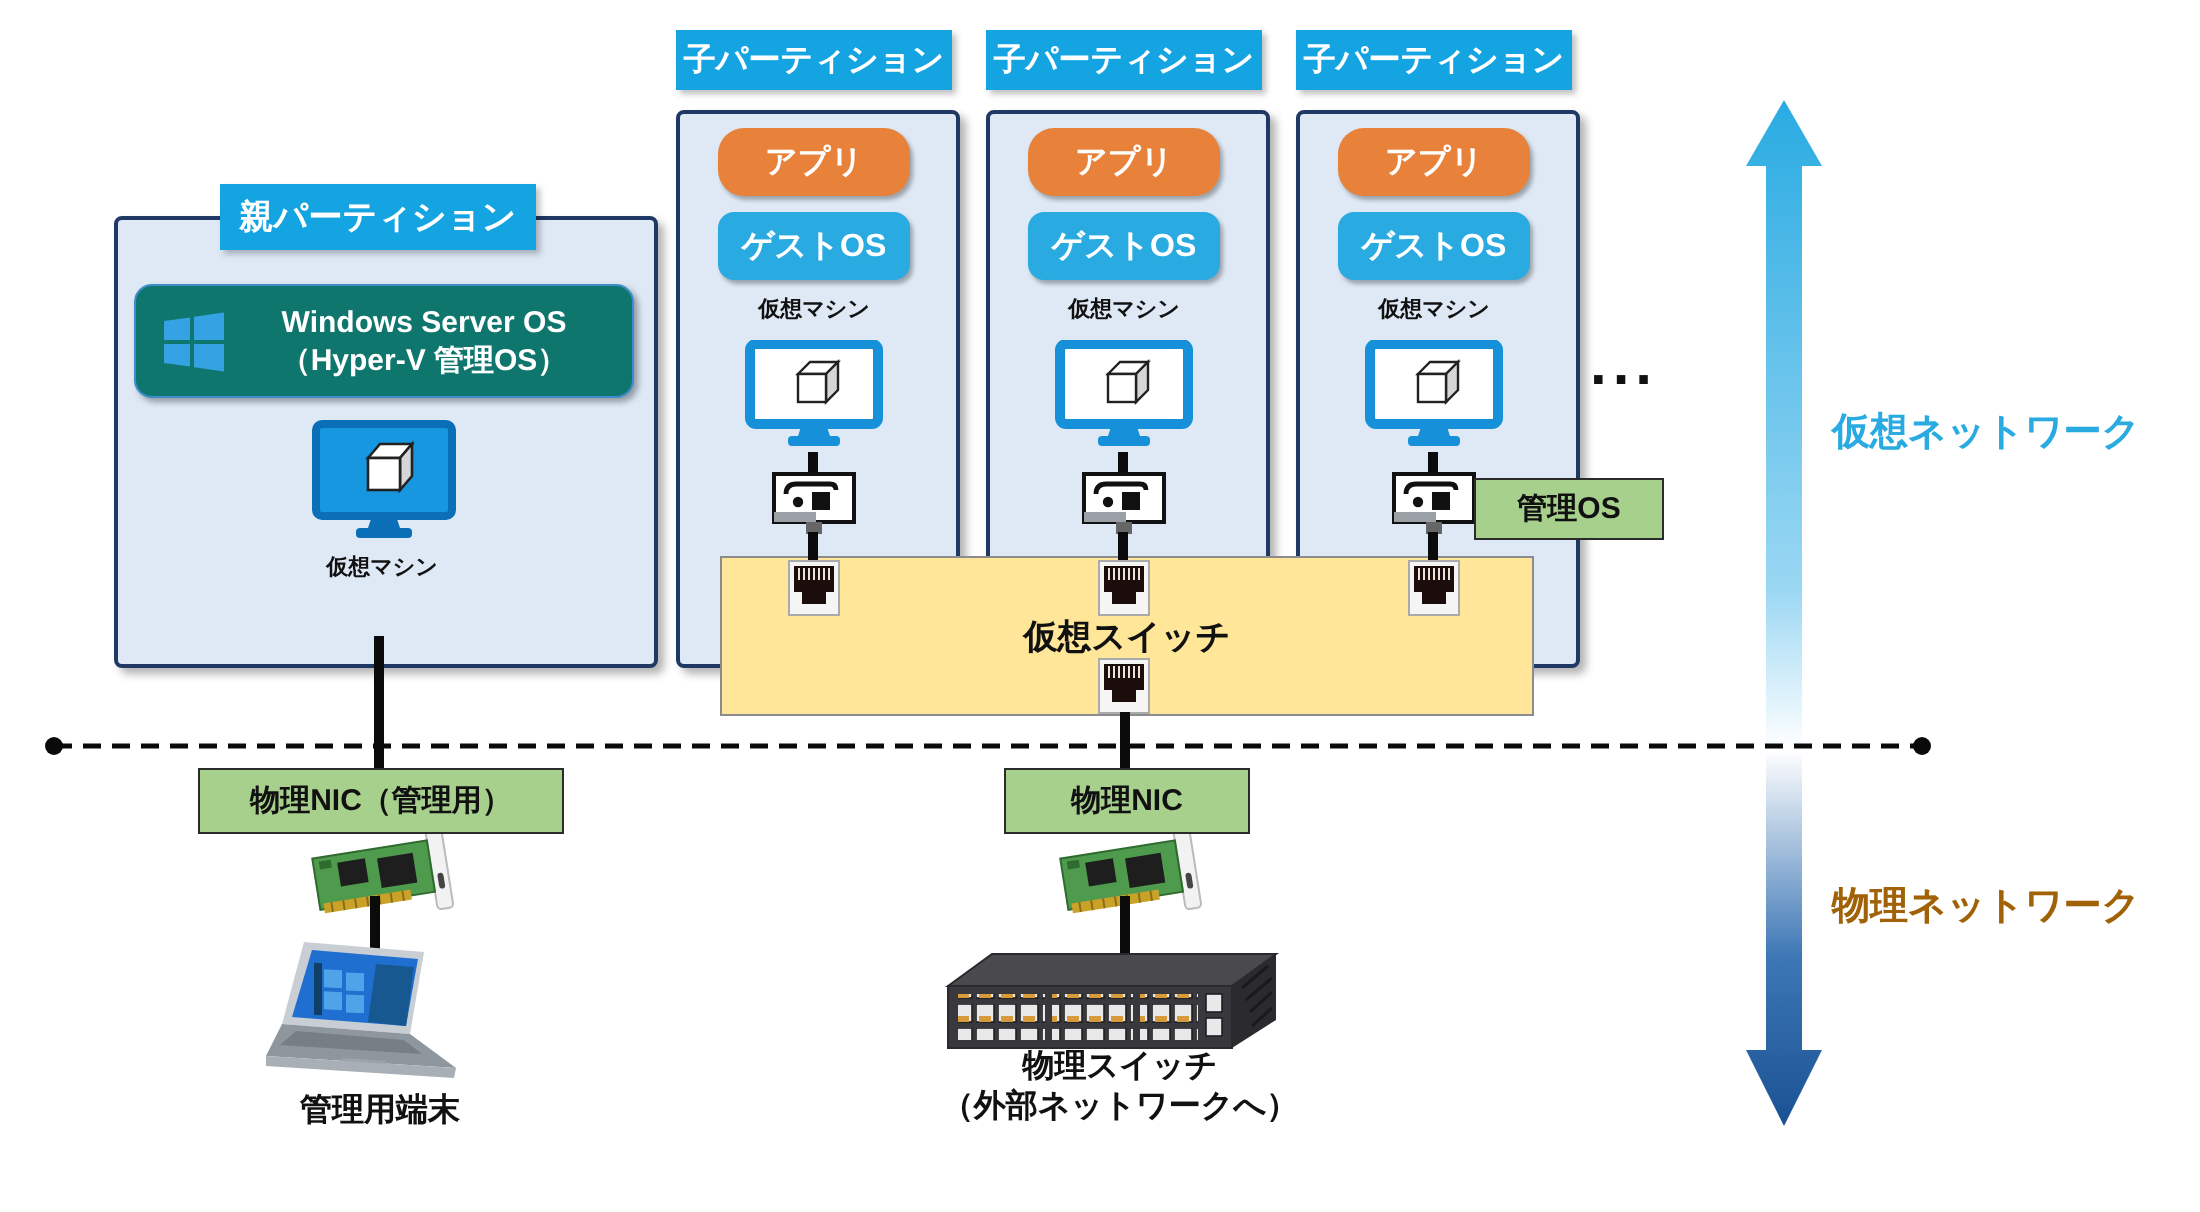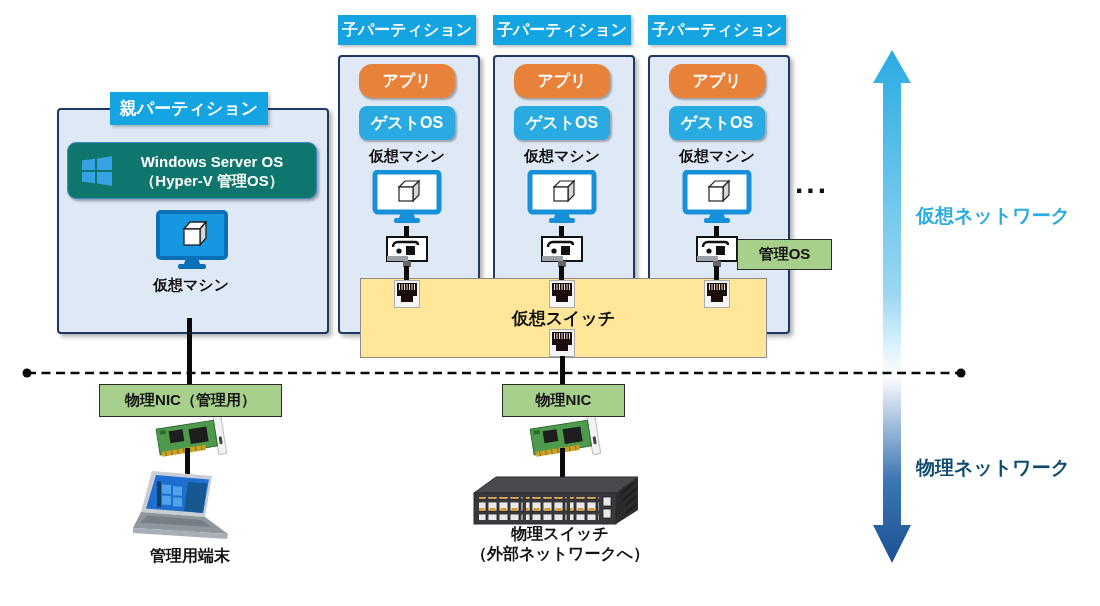--- a/index.html
+++ b/index.html
@@ -22,21 +22,21 @@
     background:#0f766e;border:1px solid #3C8DC9;border-radius:9px;z-index:3;
     display:flex;align-items:center;justify-content:flex-start;box-shadow:2px 2px 3px rgba(0,0,0,.35);
   }
   .os-text{color:#fff;font-size:15px;line-height:19px;text-align:center;flex:1;padding-right:6px;}
   .pill{
     border-radius:8px;color:#fff;font-size:16px;display:flex;align-items:center;justify-content:center;
     z-index:3;box-shadow:1.5px 2px 2px rgba(0,0,0,.3);
   }
   .pill.orange{background:#E8823B;border-radius:13px;}
   .pill.cyan{background:#29ABE2;}
-  .vm-label{font-size:15px;color:#111;text-align:center;z-index:3;}
+  .vm-label{font-size:11px;color:#111;text-align:center;z-index:3;}
   .green-label{
     background:#A8D08D;border:1.5px solid #2B2B2B;color:#111;font-size:15px;
     display:flex;align-items:center;justify-content:center;z-index:5;
   }
   .vswitch{
     background:#FFE699;border:1.5px solid #8C8C8C;z-index:2;color:#111;
     font-size:17px;text-align:center;box-sizing:border-box;padding-top:28px;
   }
   .blk-line{background:#0B0B0B;z-index:3;}
   .icon{z-index:3;}
@@ -355,17 +355,17 @@
         <stop offset="0.55" stop-color="#3D77B5"></stop>
         <stop offset="1" stop-color="#1A5193"></stop>
       </linearGradient>
     </defs>
     <polygon points="34,5 53,38 43,38 43,330 25,330 25,38 15,38" fill="url(#gUp)"></polygon>
     <polygon points="25,330 43,330 43,480 53,480 34,518 15,480 25,480" fill="url(#gDn)"></polygon>
   </svg>
   <div class="abs net-label" style="left:916px;top:203px;color:#29ABE2;">
     <span>仮想ネットワーク</span>
   </div>
-  <div class="abs net-label" style="left:916px;top:455px;color:#0c4a6e;">
+  <div class="abs net-label" style="left:916px;top:440px;color:#a16207;">
     <span>物理ネットワーク</span>
   </div>
 
 </div>
 
 </body></html>

